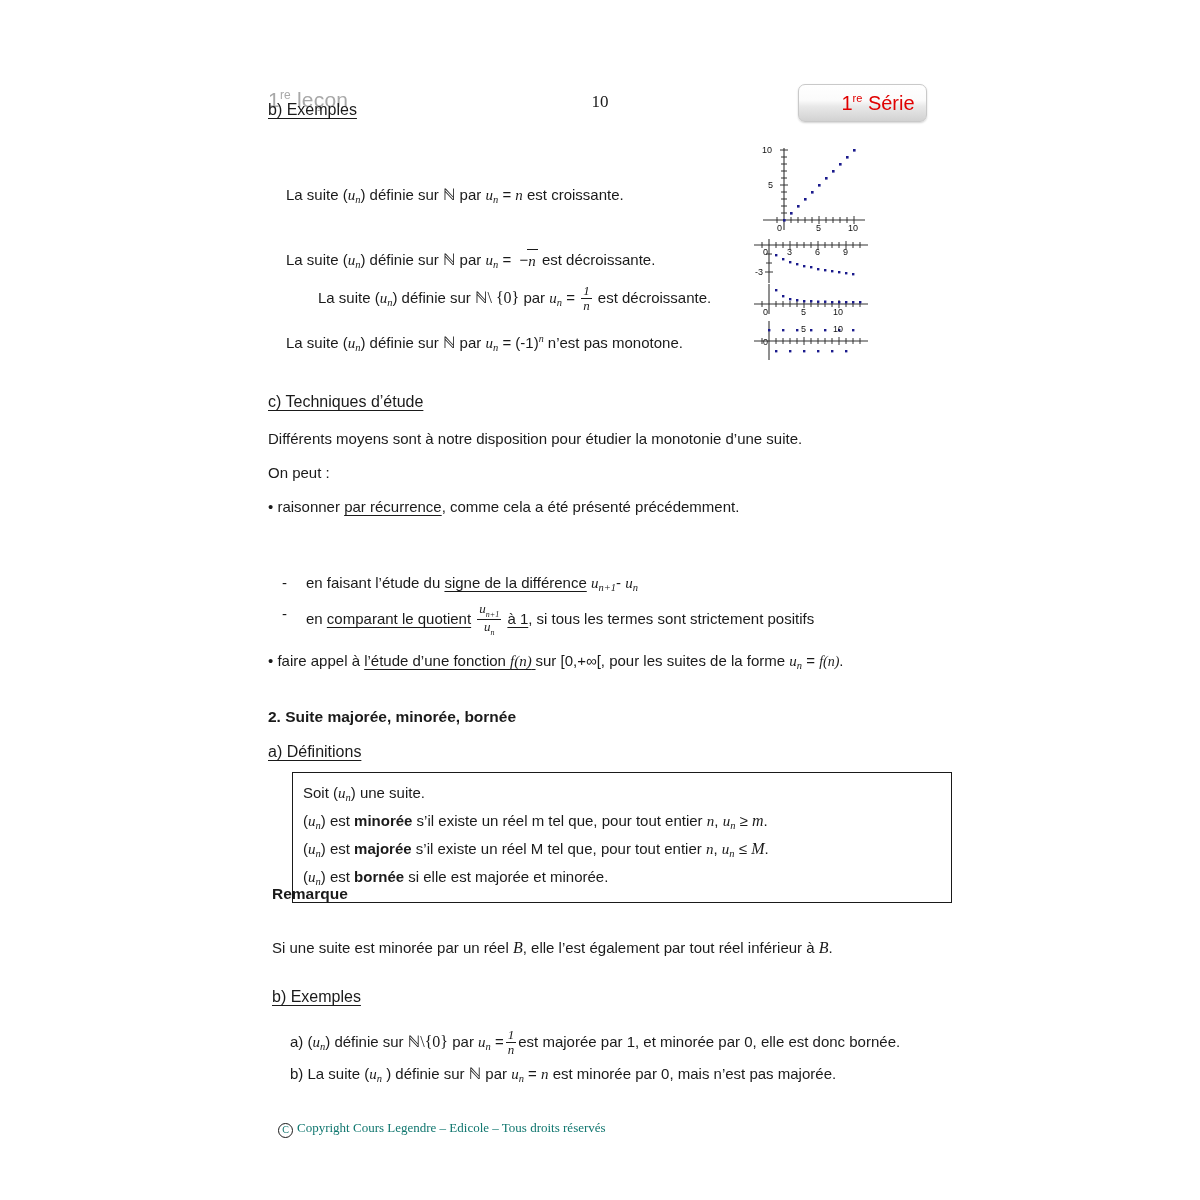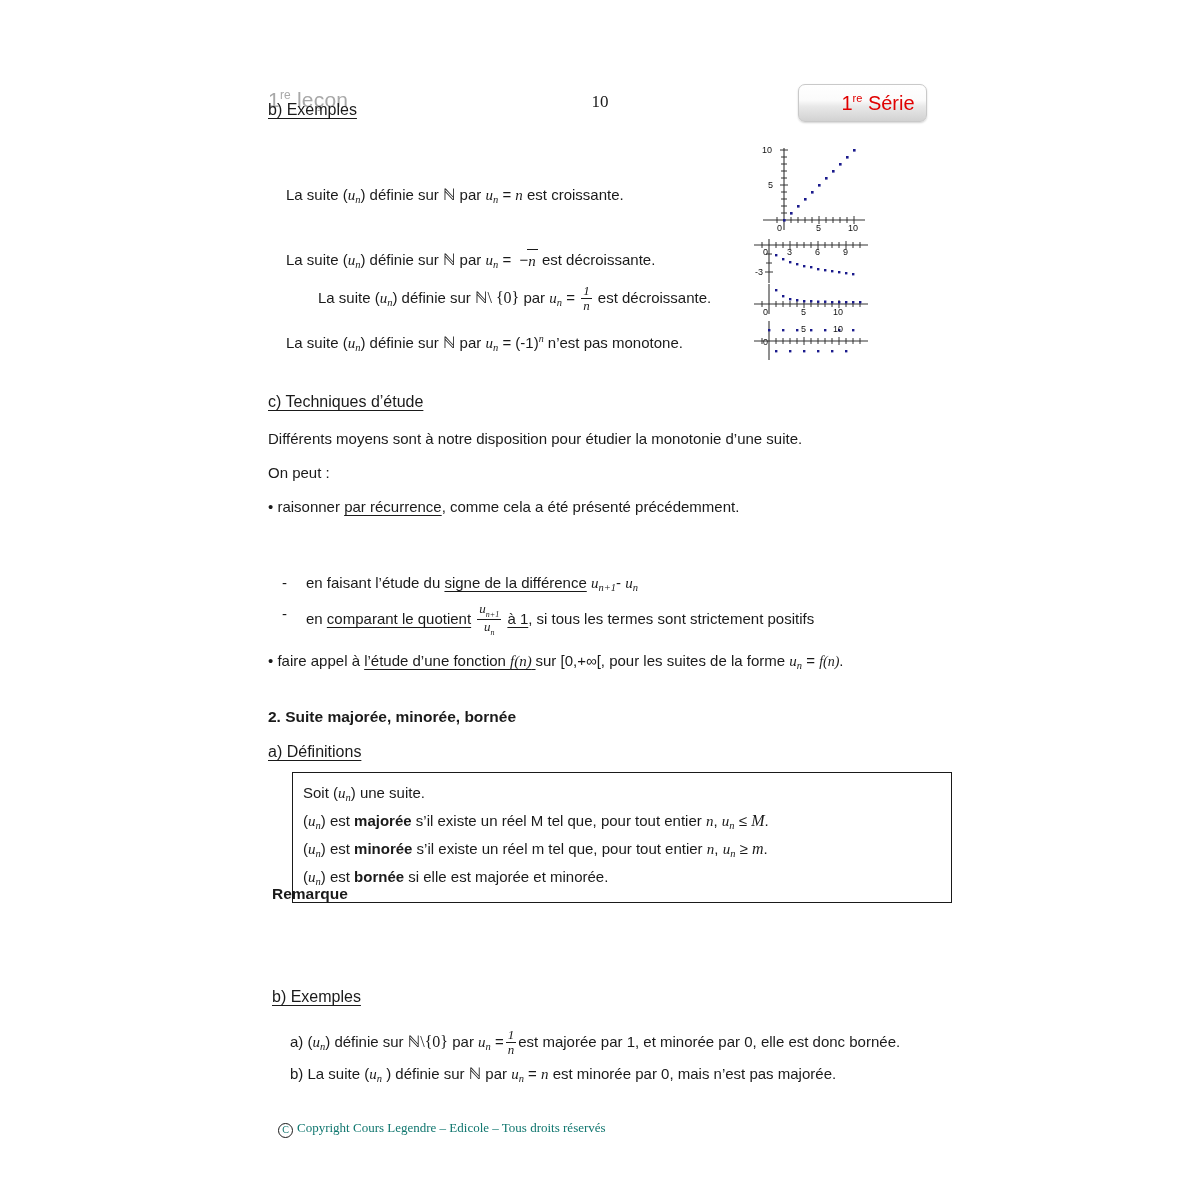--- a/index.html
+++ b/index.html
@@ -447,32 +447,35 @@
 
   <div class="abs heading-bold" style="left:268px; top:708px;">2. Suite majorée, minorée, bornée</div>
 
   <div class="abs heading-ul" style="left:268px; top:743px;">a) Définitions</div>
 
   <div class="defbox">
     <div class="line">
       <span>Soit (</span><span class="mathvar">u</span><sub class="sb">n</sub><span>) une suite.</span>
     </div>
     <div class="line">
-      (<span class="mathvar">u</span><sub class="sb">n</sub><span>) est </span><b>majorée</b><span> s’il existe un réel M tel que, pour tout entier </span><span class="mathvar">n</span>, <span class="mathvar">u</span><sub class="sb">n</sub> ≤ <span class="mathvar-up">M</span><span>.</span>
+      (<span class="mathvar">u</span><sub class="sb">n</sub><span>) est </span><b>minorée</b><span> s’il existe un réel m tel que, pour tout entier </span><span class="mathvar">n</span>, <span class="mathvar">u</span><sub class="sb">n</sub> ≥ <span class="mathvar-up">m</span><span>.</span>
     </div>
     <div class="line">
-      (<span class="mathvar">u</span><sub class="sb">n</sub><span>) est </span><b>minorée</b><span> s’il existe un réel m tel que, pour tout entier </span><span class="mathvar">n</span>, <span class="mathvar">u</span><sub class="sb">n</sub> ≥ <span class="mathvar-up">m</span><span>.</span>
+      (<span class="mathvar">u</span><sub class="sb">n</sub><span>) est </span><b>majorée</b><span> s’il existe un réel M tel que, pour tout entier </span><span class="mathvar">n</span>, <span class="mathvar">u</span><sub class="sb">n</sub> ≤ <span class="mathvar-up">M</span><span>.</span>
     </div>
     <div class="line">
       (<span class="mathvar">u</span><sub class="sb">n</sub><span>) est </span><b>bornée</b><span> si elle est majorée et minorée.</span>
     </div>
   </div>
 
   <div class="abs heading-bold" style="left:272px; top:885px;">Remarque</div>
 
+  <div class="abs body-text nowrap" style="left:272px; top:937px;">
+    <span>Si une suite est minorée par un réel </span><span class="mathvar-up">B</span><span>, elle l’est également par tout réel inférieur à </span><span class="mathvar-up">B</span><span>.</span>
+  </div>
 
   <div class="abs heading-ul" style="left:272px; top:988px;">b) Exemples</div>
 
   <div class="abs body-text nowrap" style="left:290px; top:1029px;">
     <span>a)  (</span><span class="mathvar">u</span><sub class="sb">n</sub><span>) définie sur </span><span class="bb">ℕ\{0}</span><span> par  </span><span class="mathvar">u</span><sub class="sb">n</sub> =<span class="frac"><span class="num">1</span><span class="den">n</span></span><span>est majorée par 1, et minorée par 0, elle est donc bornée.</span>
   </div>
 
   <div class="abs body-text nowrap" style="left:290px; top:1063px;">
     <span>b)  La suite (</span><span class="mathvar">u</span><sub class="sb">n</sub><span> ) définie sur </span><span class="bb">ℕ</span><span> par </span><span class="mathvar">u</span><sub class="sb">n</sub> = <span class="mathvar">n</span><span> est minorée par 0, mais n’est pas majorée.</span>
   </div>

